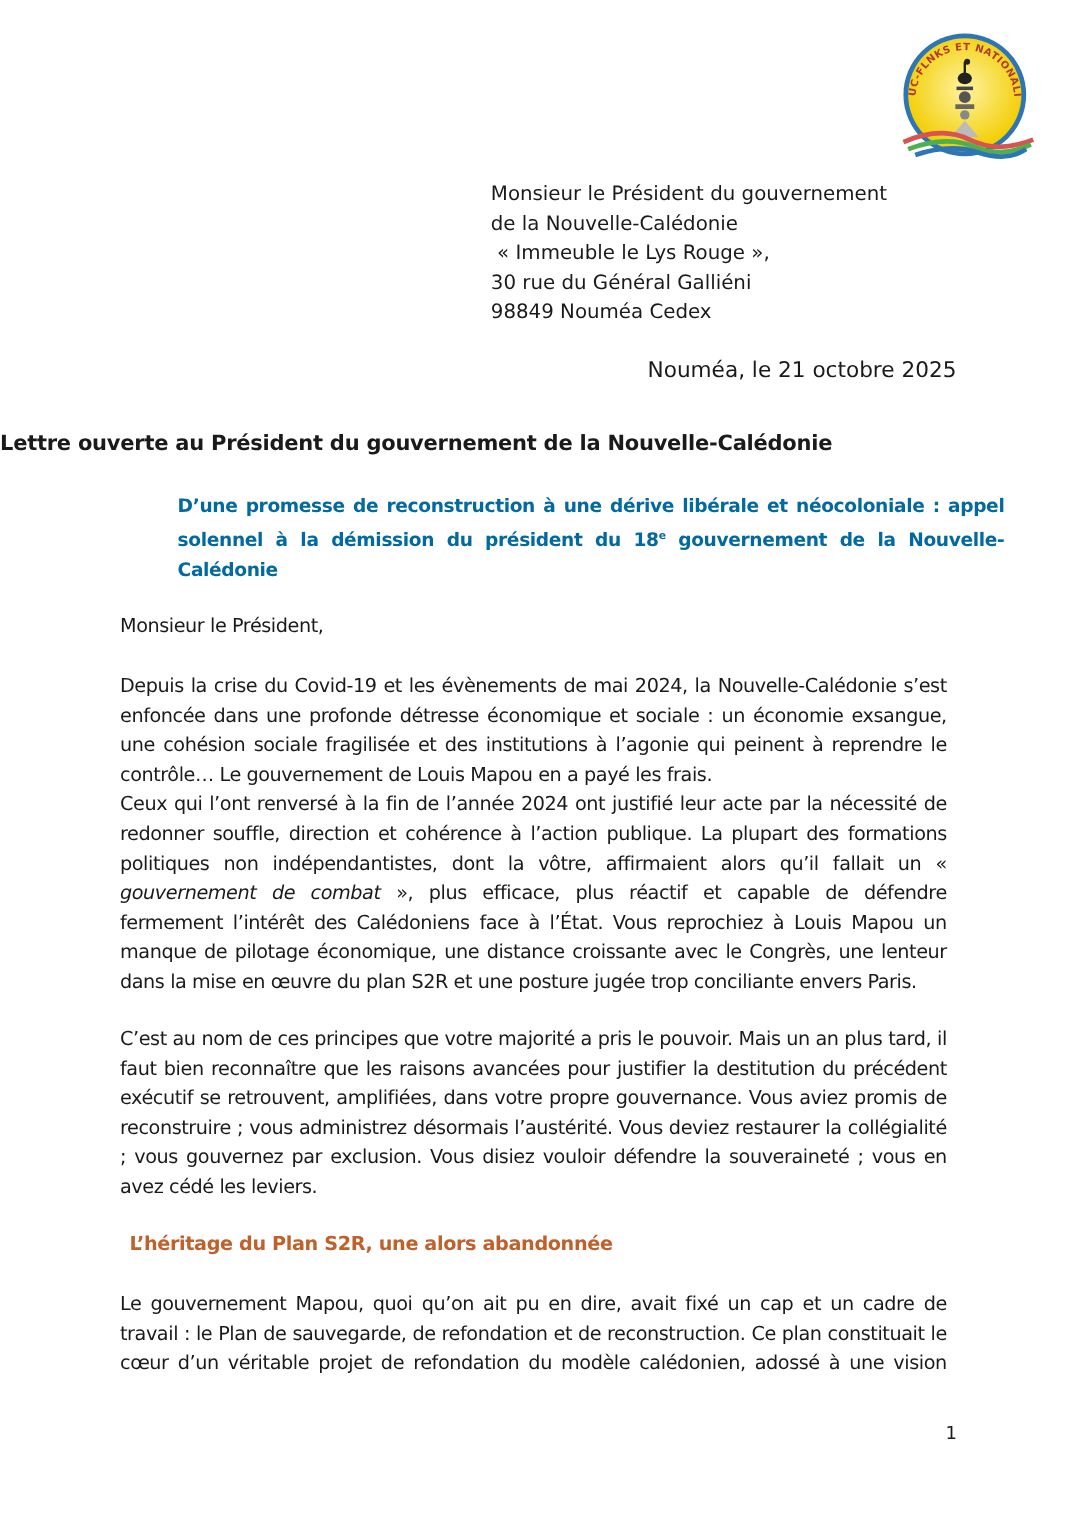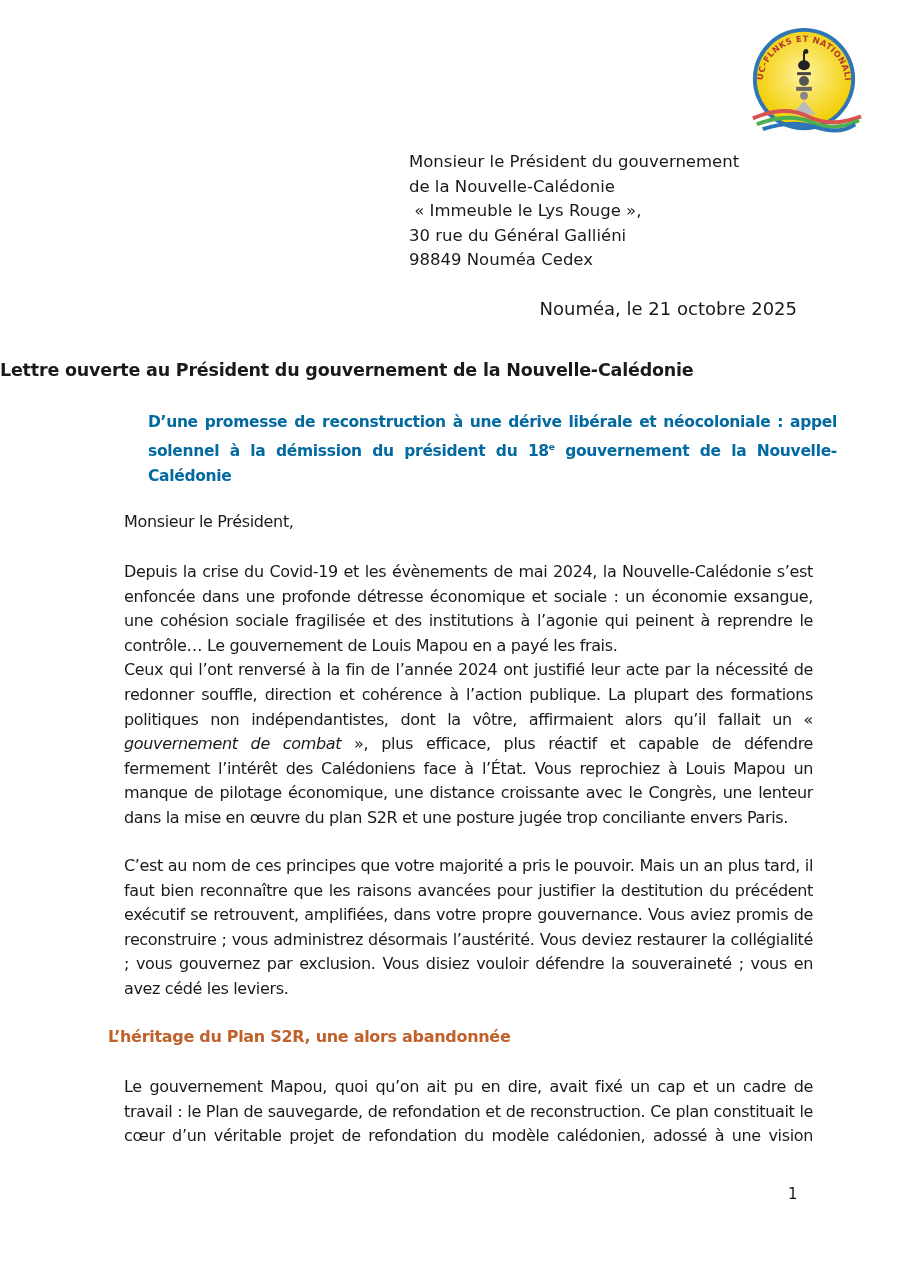--- a/index.html
+++ b/index.html
@@ -7,21 +7,21 @@
          font-family: "DejaVu Sans", sans-serif; color: #1a1a1a; }
   .logo { position: absolute; left: 745px; top: 22px; width: 118px; height: 118px; }
   .addr { position: absolute; left: 409px; top: 150px; font-size: 16.5px; line-height: 24.5px; }
   .addr div { white-space: pre; }
   .date { position: absolute; right: 108px; top: 298px; font-size: 18px; }
   .title { position: absolute; left: 0; width: 905px; top: 360px; text-align: left;
            font-weight: bold; font-size: 17.5px; letter-spacing: -0.2px; }
   .subtitle { position: absolute; left: 108px; width: 689px; top: 410px; color: #0369a1;
               font-weight: bold; font-size: 15.5px; line-height: 25px; text-align: justify; letter-spacing: -0.3px; margin-left: 40px; }
   .subtitle sup { font-size: 9px; }
-  .body-text { position: absolute; left: 124px; width: 689px; font-size: 16px; line-height: 24.6px;
+  .body-text { position: absolute; left: 100px; width: 689px; font-size: 16px; line-height: 24.6px;
                text-align: justify; letter-spacing: -0.35px; }
   .body-text p { margin: 0; }
   .salutation { top: 510px; }
   .p1 { top: 560px; }
   .p2 { top: 854px; }
   .h2 { position: absolute; left: 108px; top: 1027px; color: #c0602a; font-weight: bold; font-size: 16px; letter-spacing: -0.3px; }
   .p3 { top: 1075px; }
   .page-num { position: absolute; left: 788px; top: 1185px; font-size: 15px; }
   .last-line { text-align-last: justify; }
 </style>

